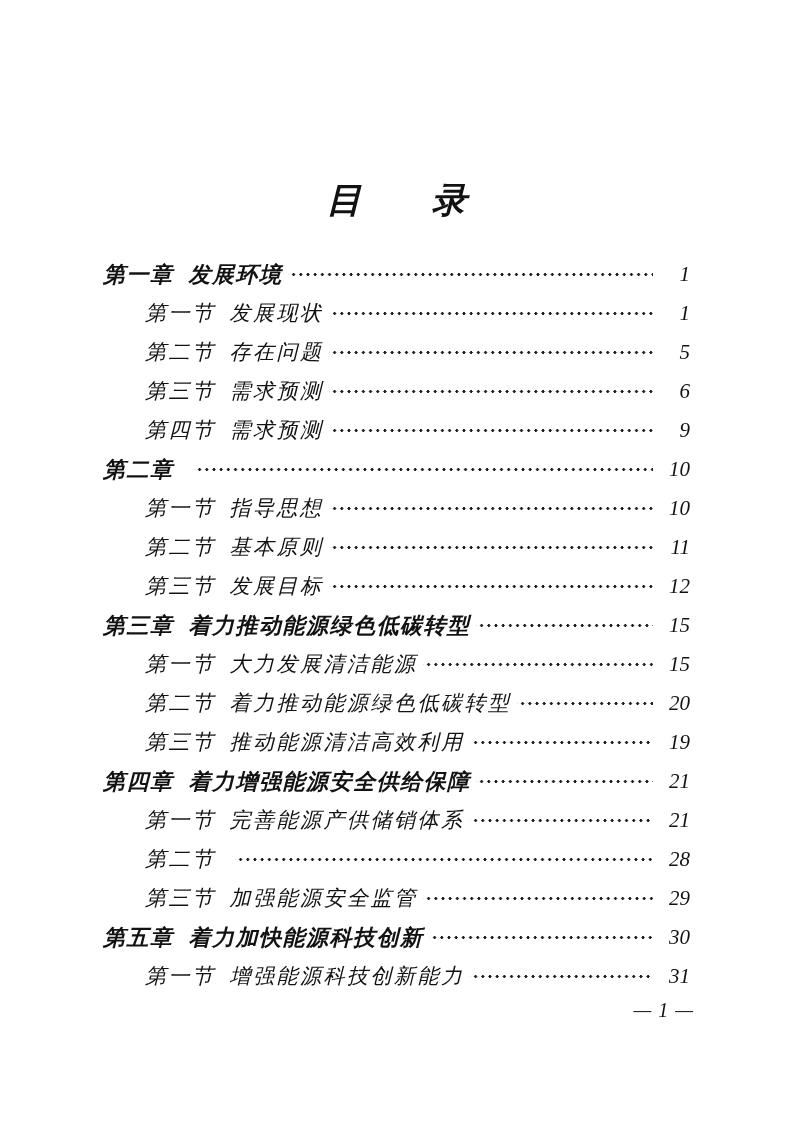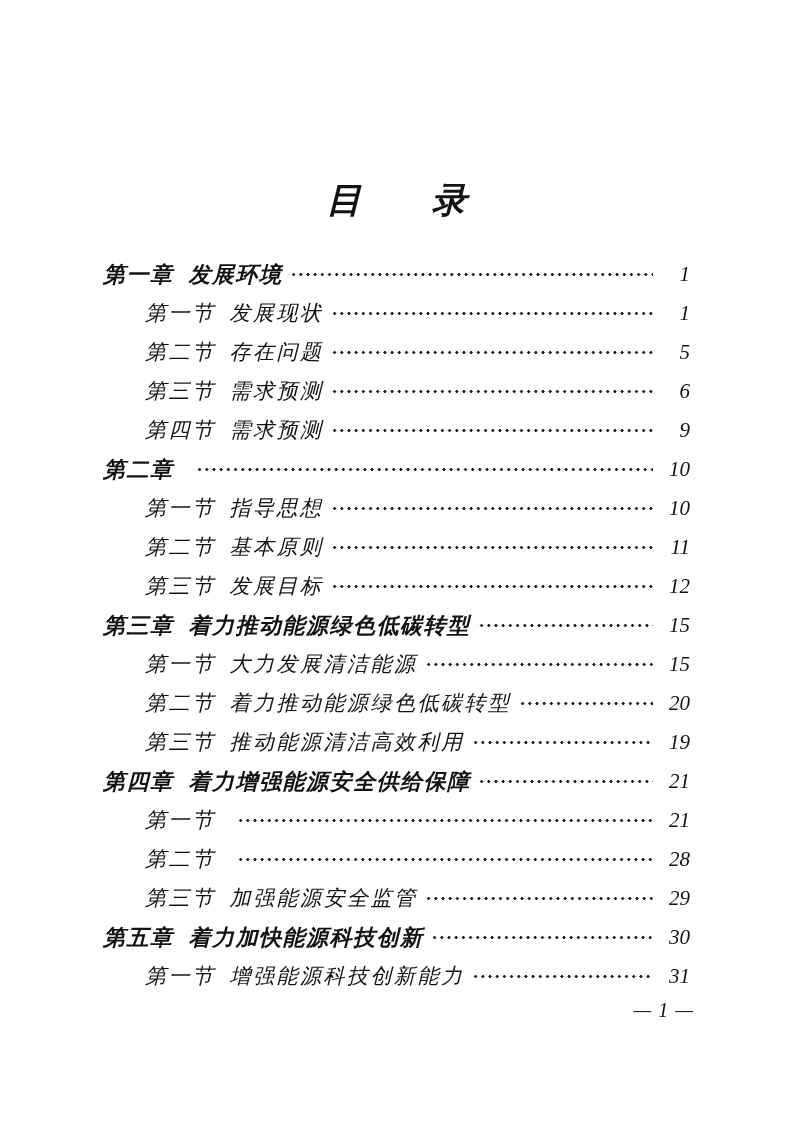--- a/index.html
+++ b/index.html
@@ -178,20 +178,21 @@
         <span class="pagenum">19</span>
       </div>
       <div class="row chapter">
         <span class="label">第四章</span>
         <span class="text">着力增强能源安全供给保障</span>
         <span class="leader"></span>
         <span class="pagenum">21</span>
       </div>
       <div class="row section">
         <span class="label">第一节</span>
+        <span class="text">完善能源产供储销体系</span>
         <span class="leader"></span>
         <span class="pagenum">21</span>
       </div>
       <div class="row section">
         <span class="label">第二节</span>
         <span class="leader"></span>
         <span class="pagenum">28</span>
       </div>
       <div class="row section">
         <span class="label">第三节</span>

